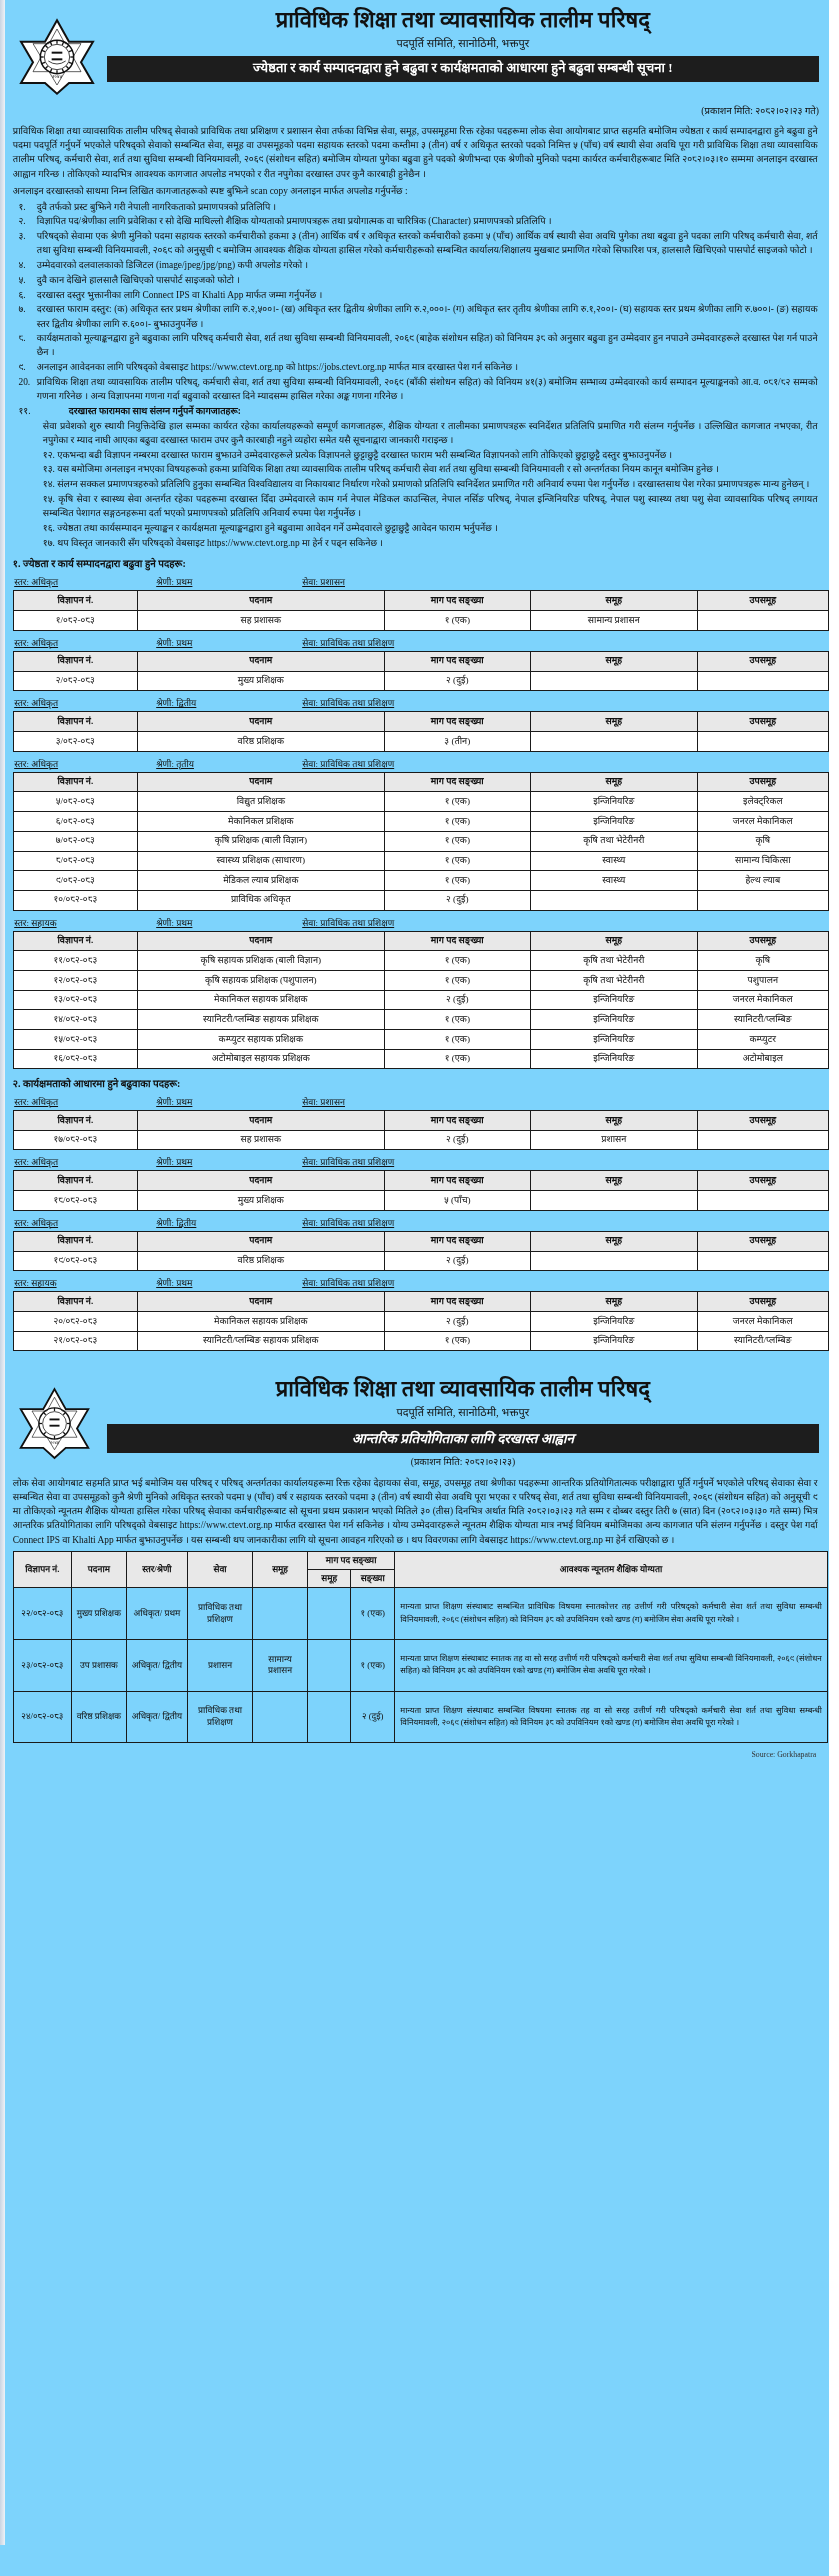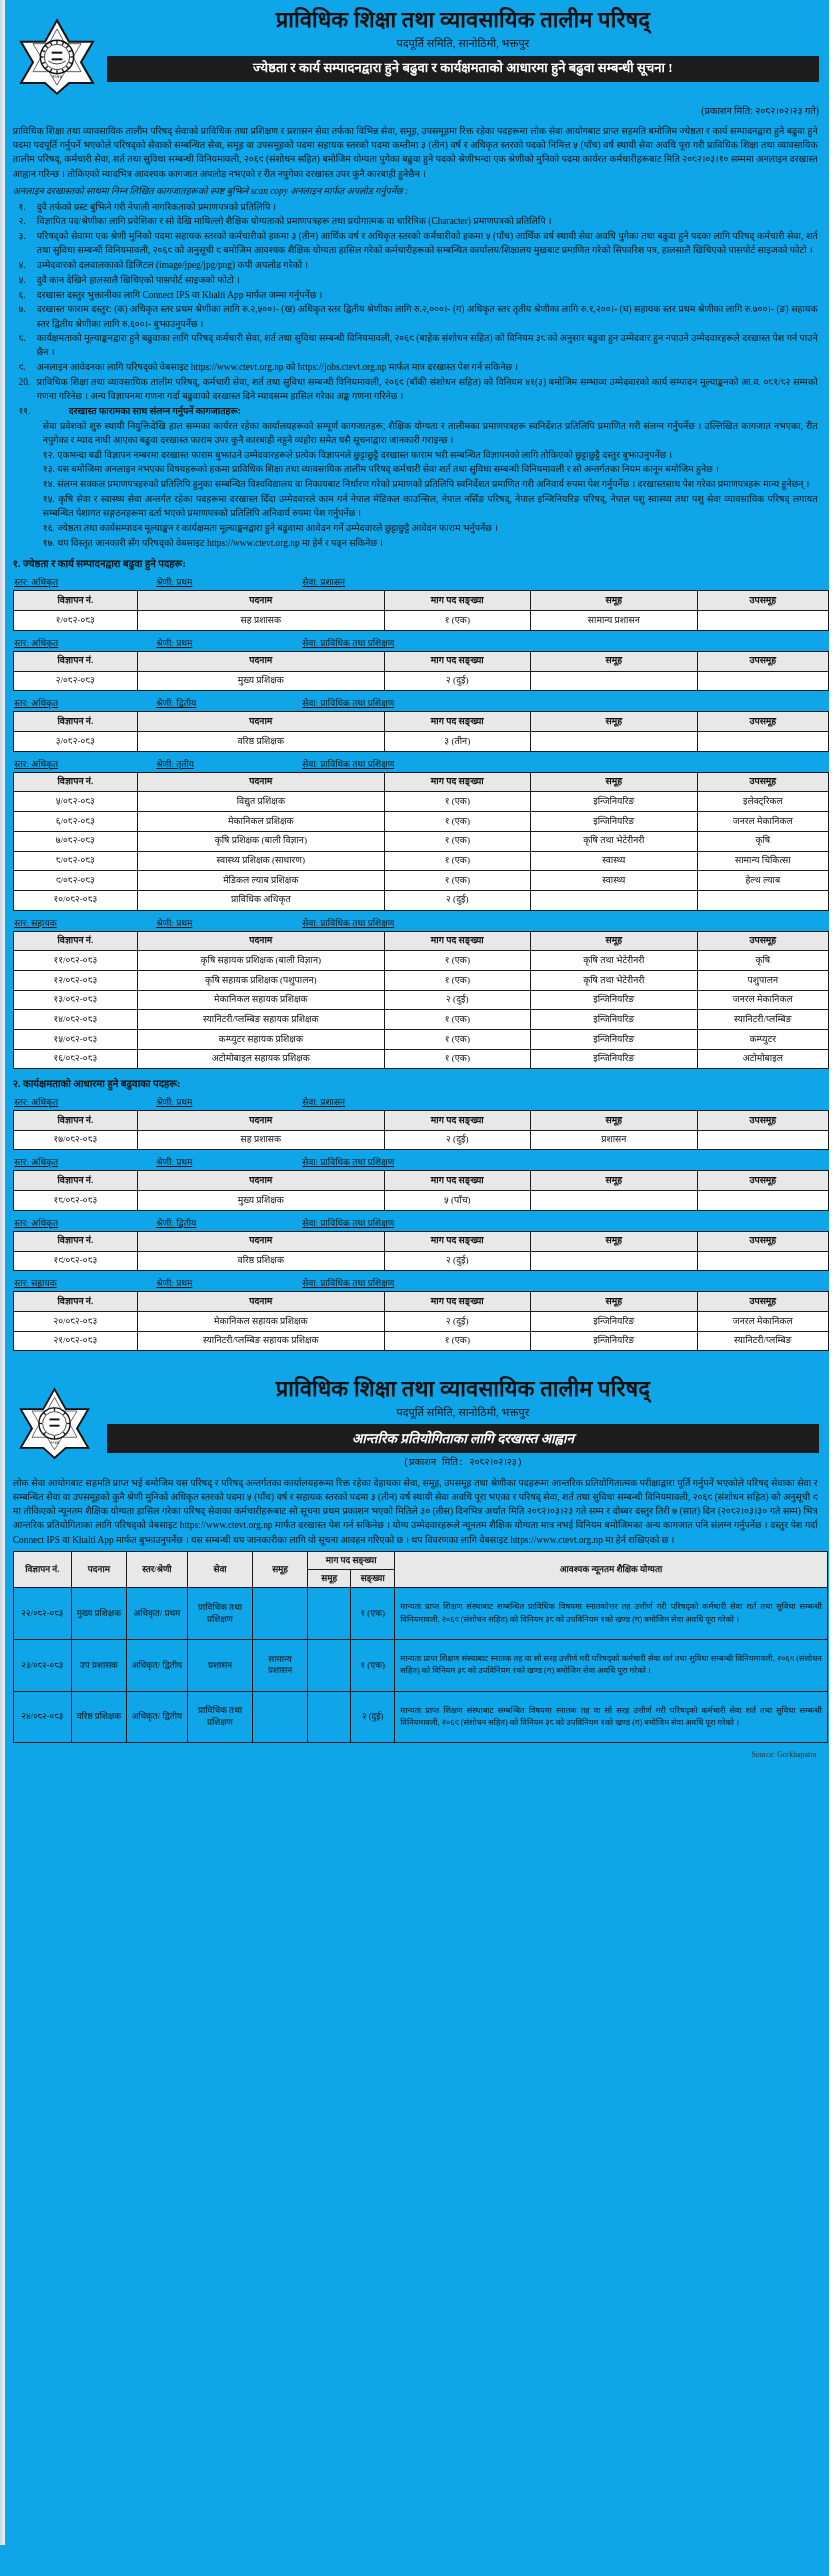--- a/index.html
+++ b/index.html
@@ -10,21 +10,21 @@
     background: #ffffff;
     font-family: "Liberation Serif", "DejaVu Serif", serif;
     color: #111;
     -webkit-font-smoothing: antialiased;
   }
   .page {
     width: 829px;
     min-height: 2576px;
     position: relative;
     padding: 0;
-    background:#0ea5e9;
+    background:#7dd3fc;
   }
   .edge-left {
     position:absolute; left:0; top:0; width:5px; height:2545px;
     background: linear-gradient(to right,#c9d4e2,#eef2f7);
   }
 
   
   .masthead {
     display:flex; align-items:flex-start;
     padding: 7.1px 10px 0 10px;
@@ -52,21 +52,21 @@
     letter-spacing:0.1px;
   }
   .pub-date { text-align:right; font-size:9.6px; margin-top:22px; }
 
   
   .content { padding: 2.8px 11.4px 0 12.8px; }
   p.body-para {
     font-size: 9.4px; line-height: 1.52; text-align: justify;
     margin: 4.3px 0 2.1px 0;
   }
-  .intro-lead { font-size:9.4px; line-height:1.52; text-align:justify; margin:2.8px 0 1.4px;font-style:italic; }
+  .intro-lead { font-size:9.4px; line-height:1.52; text-align:justify; margin:2.8px 0 1.4px; }
 
   ol.main-list { list-style:none; margin:1.4px 0 0 0; padding:0; counter-reset:mi; }
   ol.main-list > li {
     display:flex; align-items:flex-start;
     font-size:9.4px; line-height:1.5;
     margin: 0.7px 0; text-align:justify;
   }
   ol.main-list > li .num {
     flex:0 0 24px; text-align:left; padding-left:5.7px;
   }
@@ -107,21 +107,21 @@
   col.c-sub  { width: 131px; }
 
   
   .divider-space { height: 11.4px; }
   .masthead2 { margin-top: 4.3px; }
   .black-banner2 {
     margin: 5px 0 0 0; background:#1d1d1d; color:#fff;
     font-size: 13.5px; font-weight:700; font-style:italic;
     padding: 5px 5.7px 5.7px 5.7px; text-align:center;
   }
-  .pub-date2 { text-align:center; font-size:9.6px; margin-top:2.8px;font-family:Liberation Mono, monospace; }
+  .pub-date2 { text-align:center; font-size:9.6px; margin-top:2.8px; }
 
   
   table.qual {
     width:815px; border-collapse:collapse; table-layout:fixed;
     margin-top:4.3px;
   }
   table.qual th, table.qual td {
     border:0.9px solid #1a1a1a; font-size:8.8px; padding:2.8px 2.8px;
     vertical-align:middle; text-align:center; line-height:1.3;
   }

